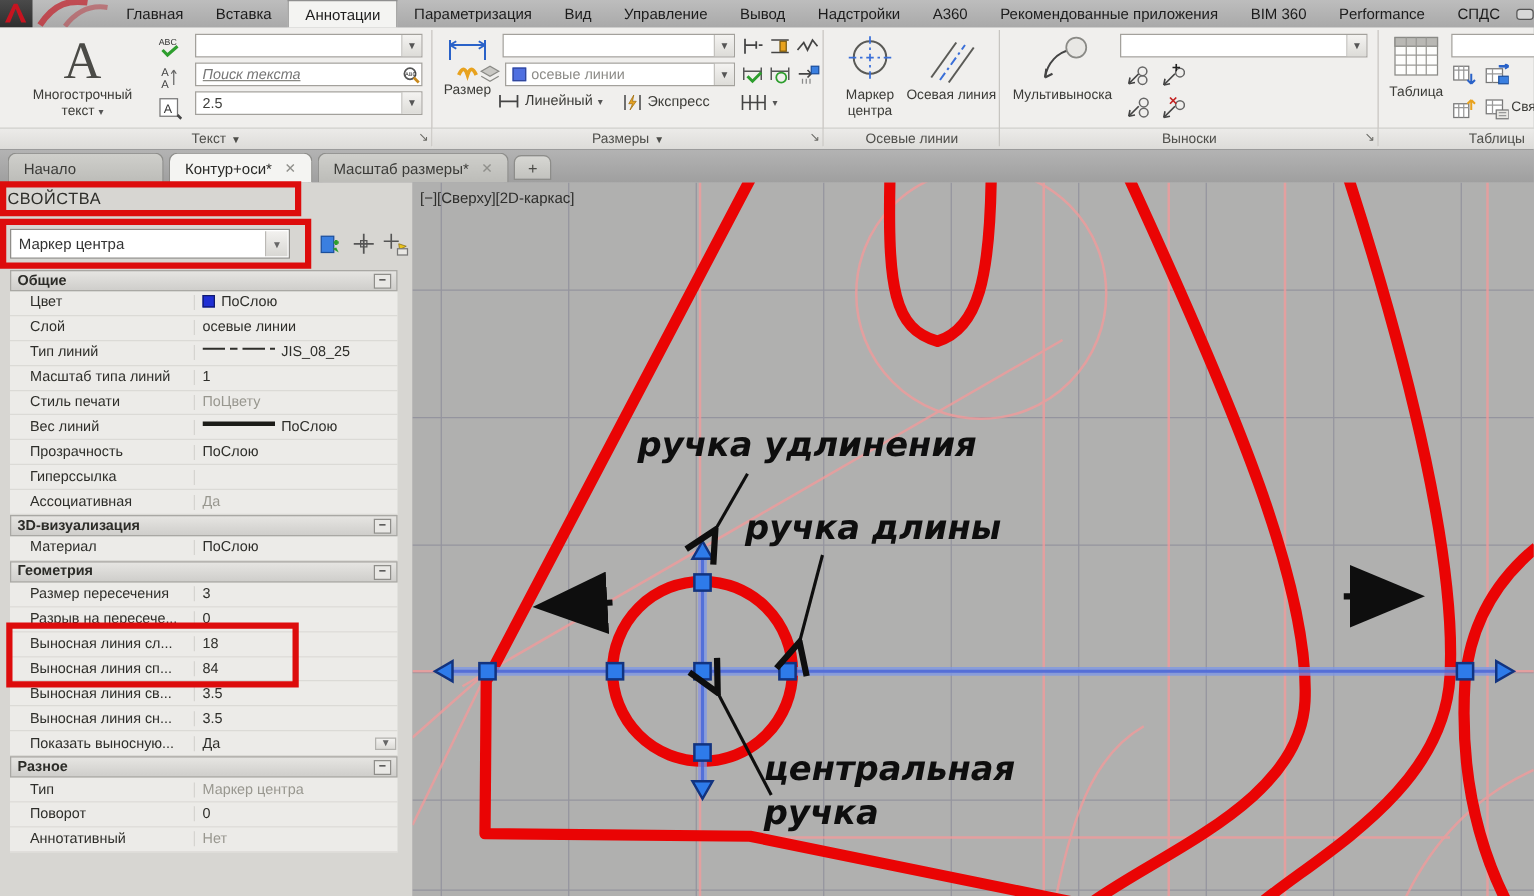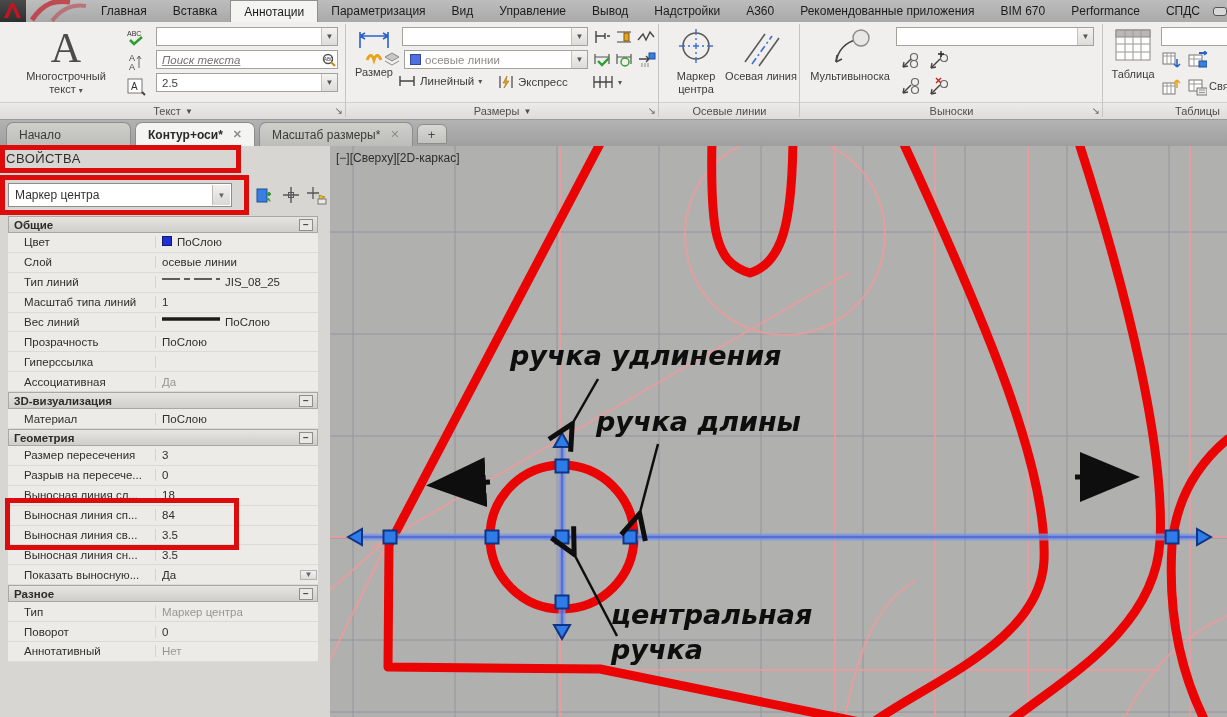--- a/index.html
+++ b/index.html
@@ -40,21 +40,21 @@
     justify-content:center; }
   .swatch-sm{width:11px;height:11px;background:#4f6fe0;border:1px solid #31479c;margin-right:4px;flex:0 0 auto;}
   .gray-combo-text{color:#8d8c88;}
 
   
   #doctabs { position:absolute; left:0; top:120px; width:1227px; height:26px;
     background:linear-gradient(#b3b3b3,#9f9f9f); display:flex; align-items:flex-end; padding-left:6px;}
   .dtab { height:24px; display:flex; align-items:center; padding:0 12px; font-size:12px; color:#3b3b38;
     background:linear-gradient(#cfcfcb,#bcbcb8); border:1px solid #8d8d8a; border-bottom:none;
     border-radius:7px 7px 0 0; margin-right:4px; white-space:nowrap; gap:10px;}
-  .dtab.active { background:#f4f4f2; color:#2a2a28;font-weight:bold; }
+  .dtab.active { background:#f4f4f2; color:#2a2a28; }
   .dtab .x { font-size:11px; color:#8f8f8b; }
   #newtab { width:30px; height:20px; margin-bottom:2px; background:linear-gradient(#d7d7d3,#c2c2be);
     border:1px solid #8d8d8a; border-radius:6px 6px 0 0; display:flex; align-items:center;
     justify-content:center; font-size:13px; color:#4c4c48;}
 
   
   #props { position:absolute; left:0; top:146px; width:330px; height:571px;
     background:#d7d6d2; }
   #props-title { position:absolute; left:6px; top:5px; font-size:13px; color:#2e2e2a; letter-spacing:.5px;}
   #sel-combo { position:absolute; left:8px; top:37px; width:224px; height:24px; background:#fff;
@@ -107,21 +107,21 @@
       <div class="menu-tab">Главная</div>
       <div class="menu-tab">Вставка</div>
       <div class="menu-tab active">Аннотации</div>
       <div class="menu-tab">Параметризация</div>
       <div class="menu-tab">Вид</div>
       <div class="menu-tab">Управление</div>
       <div class="menu-tab">Вывод</div>
       <div class="menu-tab">Надстройки</div>
       <div class="menu-tab">A360</div>
       <div class="menu-tab">Рекомендованные приложения</div>
-      <div class="menu-tab">BIM 670</div>
+      <div class="menu-tab">BIM 360</div>
       <div class="menu-tab">Performance</div>
       <div class="menu-tab">СПДС</div>
     </div>
   <div id="menu-more">
     <span class="pill"></span>
 
   </div>
 </div>
 
 <div id="ribbon">
@@ -461,20 +461,26 @@
           <svg width="58" height="6" style="margin-right:5px;flex:0 0 auto;">
             <line x1="0" y1="3" x2="58" y2="3" stroke="#2e2e2a" stroke-width="1.6" stroke-dasharray="18 4 6 4"></line>
           </svg>
           <span>JIS_08_25</span>
         </div>
       </div>
       <div class="prow">
         <div class="lab">Масштаб типа линий</div>
         <div class="val">
           <span>1</span>
+        </div>
+      </div>
+      <div class="prow">
+        <div class="lab">Стиль печати</div>
+        <div class="val muted">
+          <span>ПоЦвету</span>
         </div>
       </div>
       <div class="prow">
         <div class="lab">Вес линий</div>
         <div class="val">
           <svg width="58" height="6" style="margin-right:5px;flex:0 0 auto;">
             <line x1="0" y1="3" x2="58" y2="3" stroke="#1c1c18" stroke-width="3.6"></line>
           </svg>
           <span>ПоСлою</span>
         </div>

